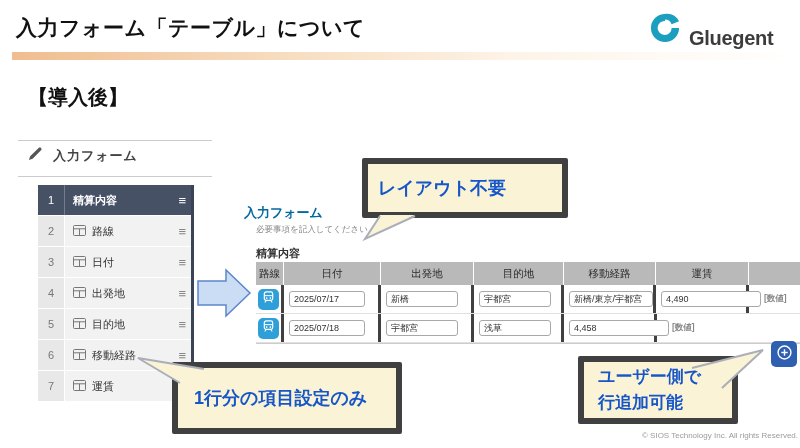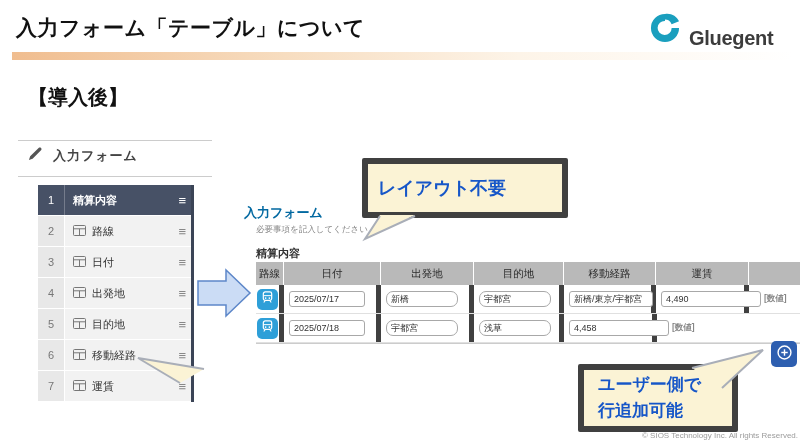--- a/index.html
+++ b/index.html
@@ -40,40 +40,40 @@
 
   
   .fp-title { position:absolute; left:244px; top:204px; font-size:13px; font-weight:700; color:#0369a1; }
   .fp-sub { position:absolute; left:256px; top:224px; font-size:8.5px; color:#888; }
   .fp-section { position:absolute; left:256px; top:246px; font-size:11px; font-weight:700; color:#333; }
   .fp-table { position:absolute; left:256px; top:262px; width:544px; border-bottom:1px solid #ccc; z-index:1; }
   .fp-hrow { display:flex; height:23px; background:#b9b9b9; }
   .fp-hcell { display:flex; align-items:center; justify-content:center; font-size:10.5px; color:#2b2b2b;
               border-right:1px solid #fff; }
   .fp-brow { display:flex; height:29px; background:#fff; border-bottom:1px solid #e0e0e0; }
-  .fp-bcell { display:flex; align-items:center; border-right:5px solid #404040; padding-left:5px; }
+  .fp-bcell { display:flex; align-items:center; border-right:3px solid #404040; padding-left:5px; }
   .c0 { width:28px; justify-content:center; padding-left:0; }
   .c1 { width:97px; } .c2 { width:93px; } .c3 { width:90px; } .c4 { width:92px; } .c5 { width:93px; }
   .c6 { flex:1; border-right:none; }
   .fp-input { height:16px; border:1px solid #a8a8a8; border-radius:3px; font-size:9px; color:#333;
               padding:0 4px; font-family:inherit; background:#fff; }
-  .w-date { width:76px; } .w-txt { width:72px;border-radius:7px; } .w-route { width:84px; } .w-fare { width:100px; }
+  .w-date { width:76px; } .w-txt { width:72px; } .w-route { width:84px; } .w-fare { width:100px; }
   .route-btn { width:21px; height:21px; border:none; border-radius:5px; background:#2e9fd8;
                display:flex; align-items:center; justify-content:center; cursor:pointer; }
   .fare-hint { font-size:8.5px; color:#888; padding-left:10px; white-space:nowrap;font-weight:bold; }
 
   .add-btn { position:absolute; left:771px; top:341px; width:26px; height:26px; border:none; border-radius:5px;
              background:#2e5fb0; display:flex; align-items:center; justify-content:center; cursor:pointer; z-index:4; }
 
   
   .callout { position:absolute; background:#fbf3d5; border:6px solid #404040; border-radius:2px;
              color:#1656c8; font-weight:700; z-index:5; display:flex; flex-direction:column; justify-content:center; }
   .co-1 { left:362px; top:158px; width:206px; height:60px; padding-left:10px; font-size:18px; }
   .co-2 { left:172px; top:362px; width:230px; height:72px; padding-left:16px; font-size:18px; }
-  .co-3 { left:578px; top:364px; width:160px; height:68px; padding-left:14px; font-size:17px; line-height:26px; }
+  .co-3 { left:578px; top:356px; width:160px; height:68px; padding-left:14px; font-size:17px; line-height:26px; }
 </style>
 </head>
 <body>
 
 <div id="canvas">
 
   <div class="slide-title">入力フォーム「テーブル」について</div>
   <div class="title-bar"></div>
   <div class="section-heading">【導入後】</div>
 
@@ -275,20 +275,23 @@
         <circle cx="9" cy="9" r="6.8" fill="none" stroke="#fff" stroke-width="1.5"></circle>
         <line x1="9" y1="5.6" x2="9" y2="12.4" stroke="#fff" stroke-width="1.5"></line>
         <line x1="5.6" y1="9" x2="12.4" y2="9" stroke="#fff" stroke-width="1.5"></line>
       </svg>
     </span>
   </button>
 
   <div class="callout co-1">
     <span>レイアウト不要</span>
   </div>
+  <div class="callout co-2">
+    <span>1行分の項目設定のみ</span>
+  </div>
   <div class="callout co-3">
     <span>ユーザー側で</span>
     <span>行追加可能</span>
   </div>
 
   <svg class="overlay over">
     <polygon points="380,215 415,215 365,239" fill="#fbf3d5"></polygon>
     <polyline points="380,216 365,239 415,216" fill="none" stroke="#a9aeb8" stroke-width="2"></polyline>
     <polygon points="180,383 138,358 204,369" fill="#fbf3d5"></polygon>
     <polyline points="180,383 138,358 204,369" fill="none" stroke="#a9aeb8" stroke-width="2"></polyline>

